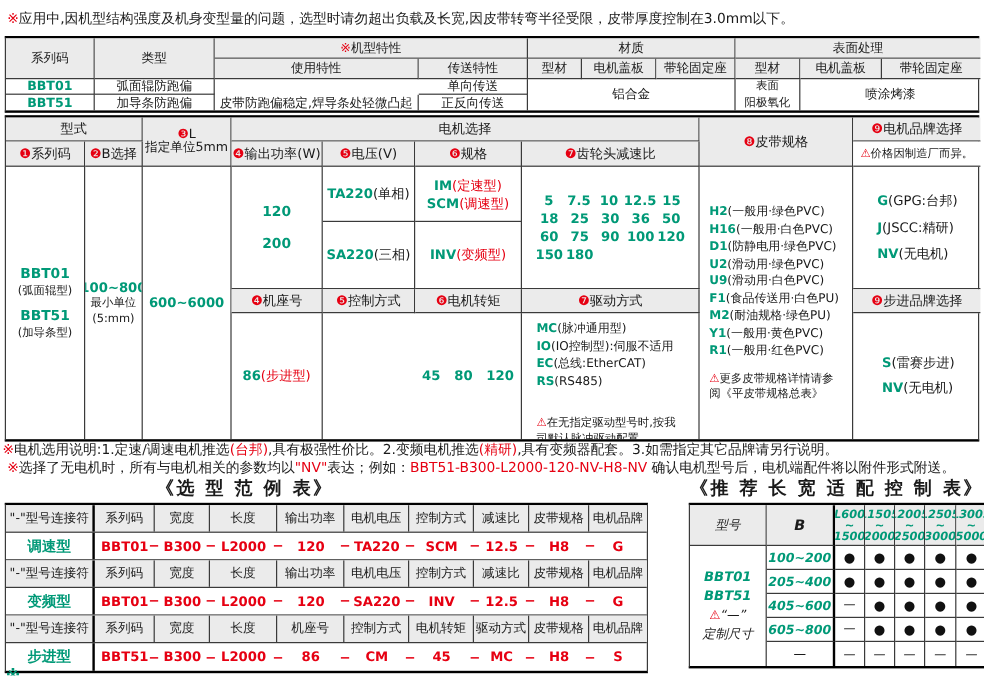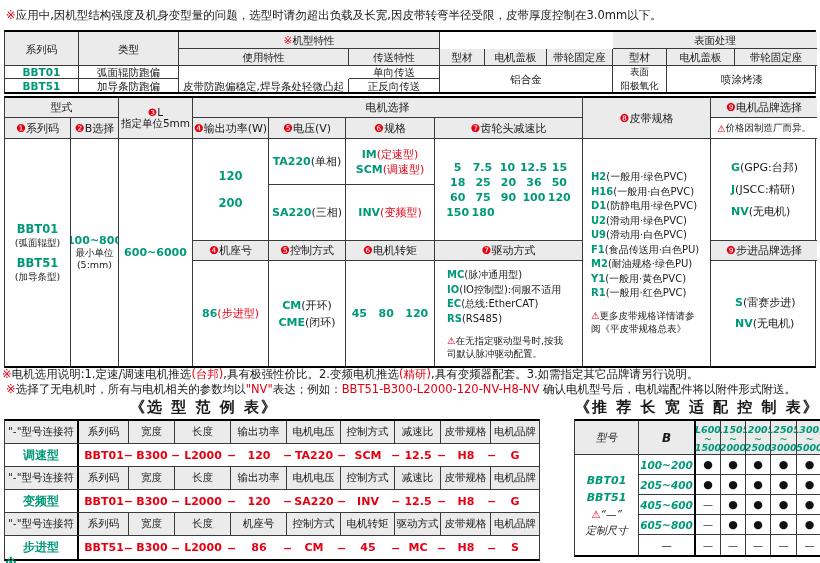--- a/index.html
+++ b/index.html
@@ -90,20 +90,21 @@
 
   <div class="note" style="left:6px; top:8px;"><span class="sg-r">※</span><span class="sg-k">应用中,因机型结构强度及机身变型量的问题，选型时请勿超出负载及长宽,因皮带转弯半径受限，皮带厚度控制在3.0mm以下。</span></div>
 
   <div class="gtable t1 abs" style="left:4px; top:30px; width:812px;">
     <div class="c hd" style="grid-area:1/1/3/2;">系列码</div>
     <div class="c hd" style="grid-area:1/2/3/3;">类型</div>
     <div class="c hd" style="grid-area:1/3/2/5;">
         <span class="sg-r">※</span>
         <span class="sg-k">机型特性</span>
       </div>
+    <div class="c hd" style="grid-area:1/5/2/8;">材质</div>
     <div class="c hd" style="grid-area:2/3/3/4;">使用特性</div>
     <div class="c hd nr" style="grid-area:1/8/2/11;">表面处理</div>
     <div class="c hd" style="grid-area:2/4/3/5;">传送特性</div>
     <div class="c hd" style="grid-area:2/5/3/6;">型材</div>
     <div class="c hd" style="grid-area:2/6/3/7;">电机盖板</div>
     <div class="c hd" style="grid-area:2/7/3/8;">带轮固定座</div>
     <div class="c hd" style="grid-area:2/8/3/9;">型材</div>
     <div class="c hd" style="grid-area:2/9/3/10;">电机盖板</div>
     <div class="c hd nr" style="grid-area:2/10/3/11;">带轮固定座</div>
 
@@ -195,21 +196,21 @@
         <div class="gear-row">
           <span class="gear-v">5</span>
           <span class="gear-v">7.5</span>
           <span class="gear-v">10</span>
           <span class="gear-v">12.5</span>
           <span class="gear-v">15</span>
         </div>
         <div class="gear-row">
           <span class="gear-v">18</span>
           <span class="gear-v">25</span>
-          <span class="gear-v">20</span>
+          <span class="gear-v">30</span>
           <span class="gear-v">36</span>
           <span class="gear-v">50</span>
         </div>
         <div class="gear-row">
           <span class="gear-v">60</span>
           <span class="gear-v">75</span>
           <span class="gear-v">90</span>
           <span class="gear-v">100</span>
           <span class="gear-v">120</span>
         </div>
@@ -263,28 +264,24 @@
       </div>
     <div class="c hd nr" style="grid-area:5/9/6/10;">
         <span class="sg-r">❾</span>
         <span class="sg-k">步进品牌选择</span>
       </div>
 
     <div class="c nb" style="grid-area:6/4/7/5;">
         <span class="sg-g">86</span>
         <span class="sg-r">(步进型)</span>
       </div>
-    <div class="c nb col cell-ctrl" style="grid-area:6/5/7/6;">
-        <div class="ln"><span class="sg-g">CM</span><span class="sg-k">(开环)</span></div>
-        <div class="ln"><span class="sg-g">CME</span><span class="sg-k">(闭环)</span></div>
-      </div>
     <div class="c nb" style="grid-area:6/6/7/7;">
         <span class="sg-g">45&nbsp;&nbsp;&nbsp;80&nbsp;&nbsp;&nbsp;120</span>
       </div>
-    <div class="c nb col cell-drive" style="grid-area:6/7/7/8;">
+    <div class="c nb col cell-drive" style="grid-area:6/7/7/8;gap:12px;">
       <div style="display:flex; flex-direction:column; align-items:flex-start;">
           <div class="ln"><span class="sg-g">MC</span><span class="sg-k">(脉冲通用型)</span></div>
           <div class="ln"><span class="sg-g">IO</span><span class="sg-k">(IO控制型):伺服不适用</span></div>
           <div class="ln"><span class="sg-g">EC</span><span class="sg-k">(总线:EtherCAT)</span></div>
           <div class="ln"><span class="sg-g">RS</span><span class="sg-k">(RS485)</span></div>
         </div>
       <div class="note-in" style="width:128px;"><span class="sg-r">⚠</span><span class="sg-k">在无指定驱动型号时,按我司默认脉冲驱动配置。</span></div>
     </div>
     <div class="c nb nr col cell-sbrand" style="grid-area:6/9/7/10;">
         <div class="ln"><span class="sg-g">S</span><span class="sg-k">(雷赛步进)</span></div>

